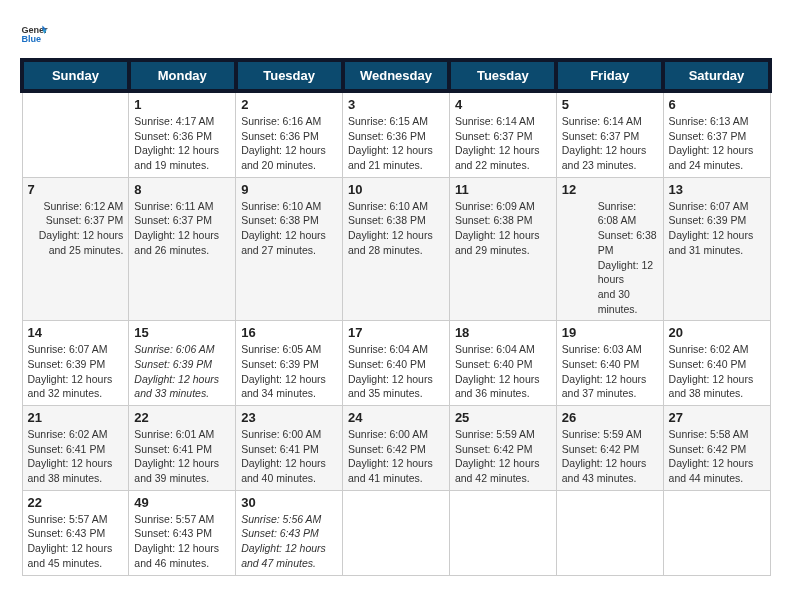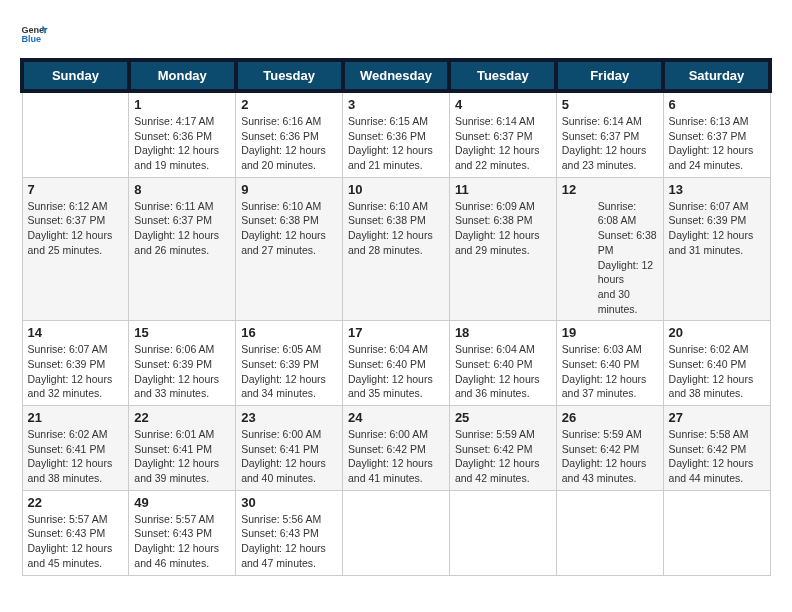--- a/index.html
+++ b/index.html
@@ -157,21 +157,21 @@
           <div class="day-num">6</div>
           <div class="day-info" style="white-space: pre-line;">Sunrise: 6:13 AM
 Sunset: 6:37 PM
 Daylight: 12 hours
 and 24 minutes.</div>
         </td>
       </tr>
       <tr>
         <td>
           <div class="day-num">7</div>
-          <div class="day-info" style="white-space: pre-line;">Sunrise: 6:12 AM
+          <div class="day-info" style="white-space: pre-line; text-align: right;">Sunrise: 6:12 AM
 Sunset: 6:37 PM
 Daylight: 12 hours
 and 25 minutes.</div>
         </td>
         <td>
           <div class="day-num">8</div>
           <div class="day-info" style="white-space: pre-line;">Sunrise: 6:11 AM
 Sunset: 6:37 PM
 Daylight: 12 hours
 and 26 minutes.</div>
@@ -215,21 +215,21 @@
       <tr>
         <td>
           <div class="day-num">14</div>
           <div class="day-info" style="white-space: pre-line;">Sunrise: 6:07 AM
 Sunset: 6:39 PM
 Daylight: 12 hours
 and 32 minutes.</div>
         </td>
         <td>
           <div class="day-num">15</div>
-          <div class="day-info" style="white-space: pre-line;">Sunrise: 6:06 AM
+          <div class="day-info" style="white-space: pre-line; font-style: italic;">Sunrise: 6:06 AM
 Sunset: 6:39 PM
 Daylight: 12 hours
 and 33 minutes.</div>
         </td>
         <td>
           <div class="day-num">16</div>
           <div class="day-info" style="white-space: pre-line;">Sunrise: 6:05 AM
 Sunset: 6:39 PM
 Daylight: 12 hours
 and 34 minutes.</div>
@@ -324,21 +324,21 @@
         </td>
         <td>
           <div class="day-num">49</div>
           <div class="day-info" style="white-space: pre-line;">Sunrise: 5:57 AM
 Sunset: 6:43 PM
 Daylight: 12 hours
 and 46 minutes.</div>
         </td>
         <td>
           <div class="day-num">30</div>
-          <div class="day-info" style="white-space: pre-line;">Sunrise: 5:56 AM
+          <div class="day-info" style="white-space: pre-line; font-style: italic;">Sunrise: 5:56 AM
 Sunset: 6:43 PM
 Daylight: 12 hours
 and 47 minutes.</div>
         </td>
         <td class="empty"></td>
         <td class="empty"></td>
         <td class="empty"></td>
         <td class="empty"></td>
       </tr>
     </tbody>

